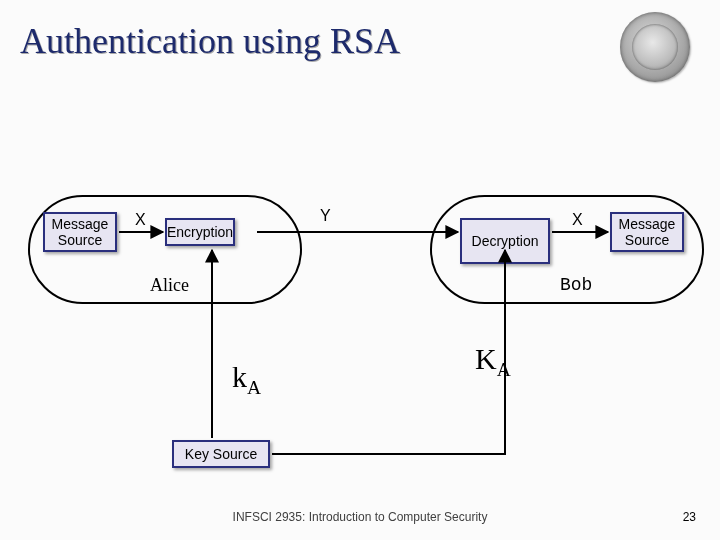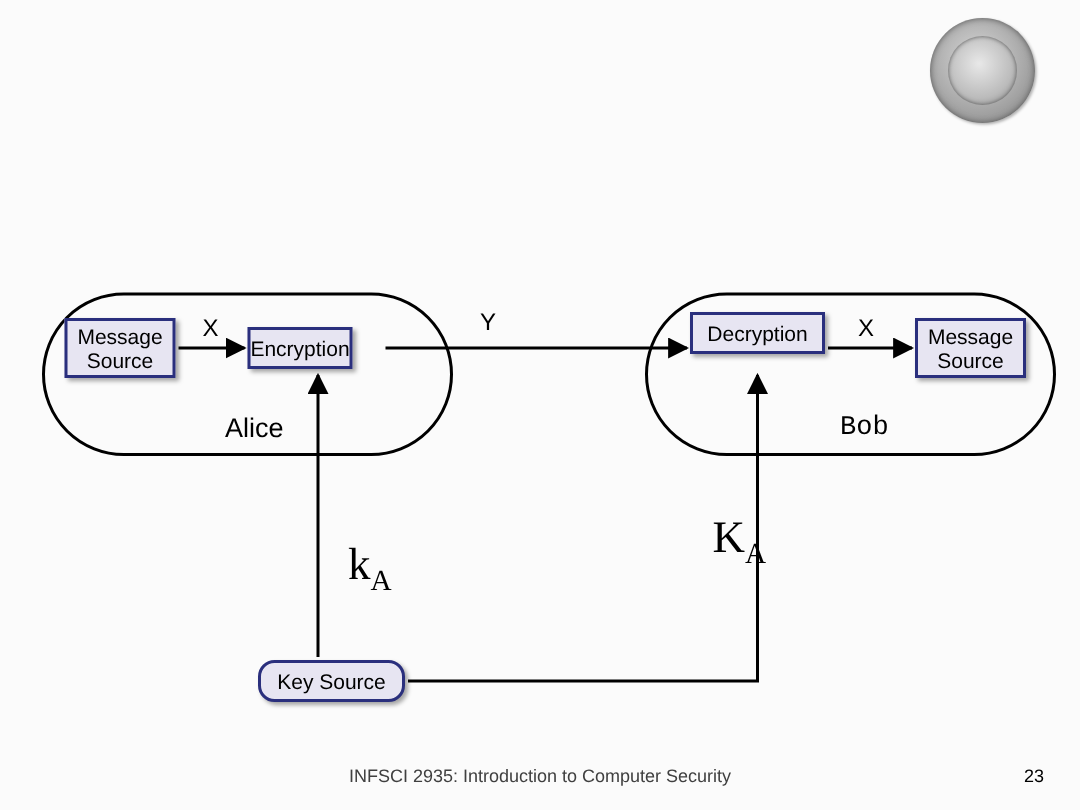--- a/index.html
+++ b/index.html
@@ -107,47 +107,48 @@
     left: 0; top: 0;
     width: 720px; height: 540px;
     pointer-events: none;
   }
 </style>
 </head>
 <body>
 
 <div class="slide">
 
+  <div class="title">Authentication using RSA</div>
 
   <div class="seal"></div>
 
   <div class="bubble" style="left:28px; top:195px; width:270px; height:105px;"></div>
   <div class="bubble" style="left:430px; top:195px; width:270px; height:105px;"></div>
 
   <div class="box" style="left:43px;  top:212px; width:74px; height:40px;">
     <span>Message<br>Source</span>
   </div>
   <div class="box" style="left:165px; top:218px; width:70px; height:28px;">
     <span>Encryption</span>
   </div>
-  <div class="box" style="left:460px; top:208px; width:90px; height:28px;">
+  <div class="box" style="left:460px; top:218px; width:90px; height:46px;">
     <span>Decryption</span>
   </div>
   <div class="box" style="left:610px; top:212px; width:74px; height:40px;">
     <span>Message<br>Source</span>
   </div>
-  <div class="box" style="left:172px; top:440px; width:98px; height:28px;border-radius:11px;">
+  <div class="box" style="left:172px; top:440px; width:98px; height:28px;">
     <span>Key Source</span>
   </div>
 
   <div class="floating-label" style="left:135px; top:211px;">X</div>
   <div class="floating-label" style="left:320px; top:207px;">Y</div>
   <div class="floating-label" style="left:572px; top:211px;">X</div>
 
-  <div class="party" style="left:150px; top:275px;">Alice</div>
+  <div class="party" style="left:150px; top:275px;font-family:Liberation Serif, serif;">Alice</div>
   <div class="party" style="left:560px; top:275px;font-family:Liberation Mono, monospace;">Bob</div>
 
   <div class="key-label" style="left:232px; top:360px;">
     <span>k</span><sub>A</sub>
   </div>
   <div class="key-label" style="left:475px; top:342px;">
     <span>K</span><sub>A</sub>
   </div>
 
   <svg class="arrows">

